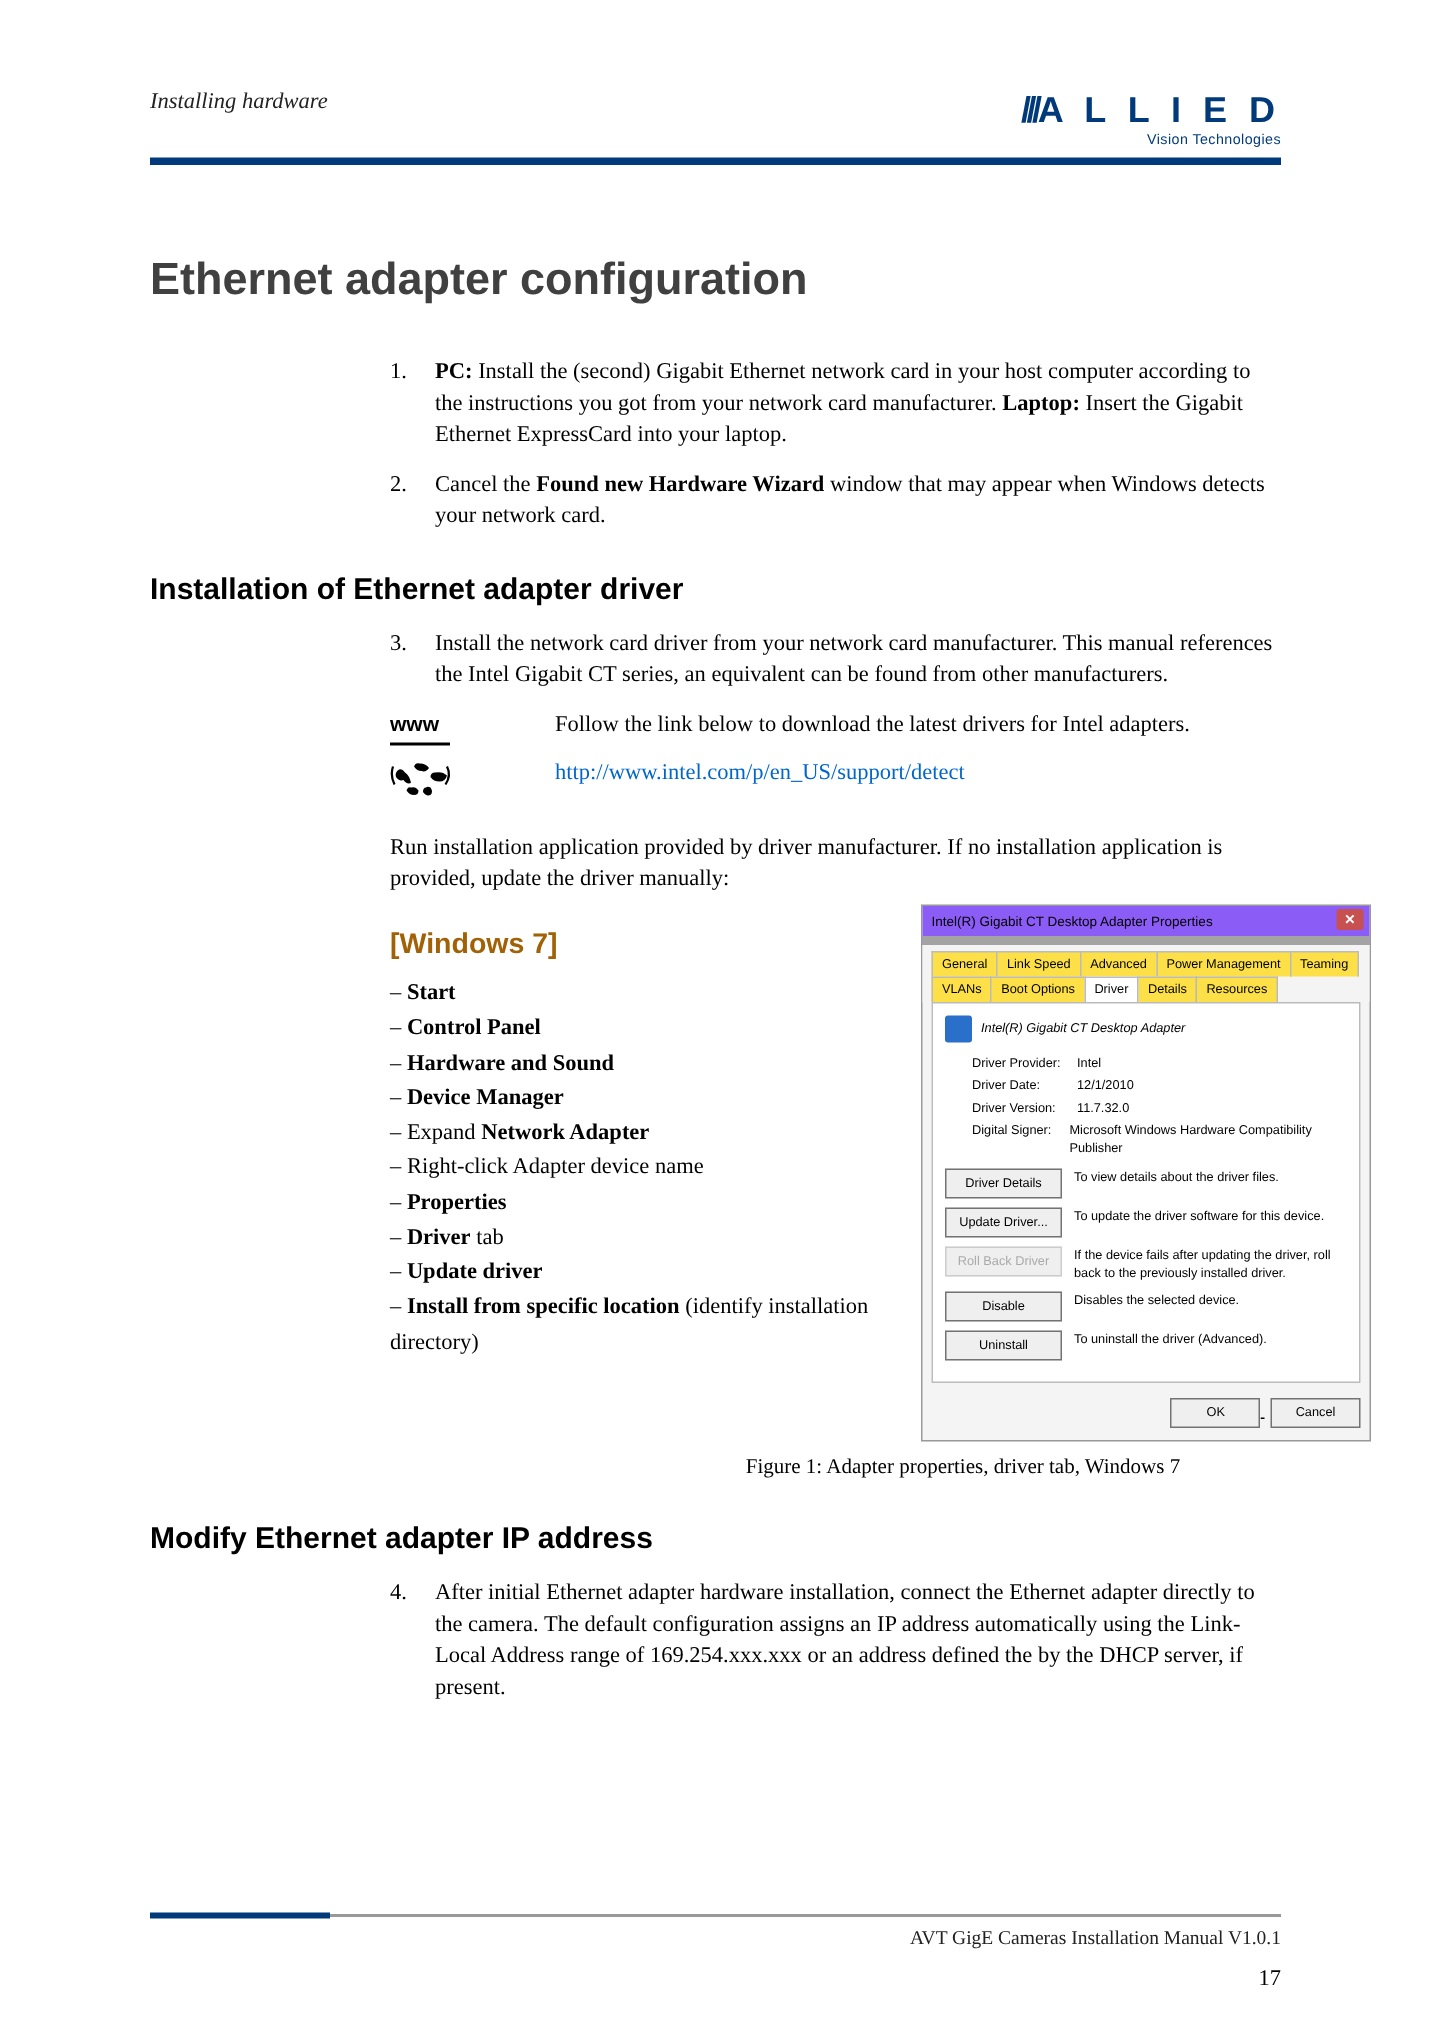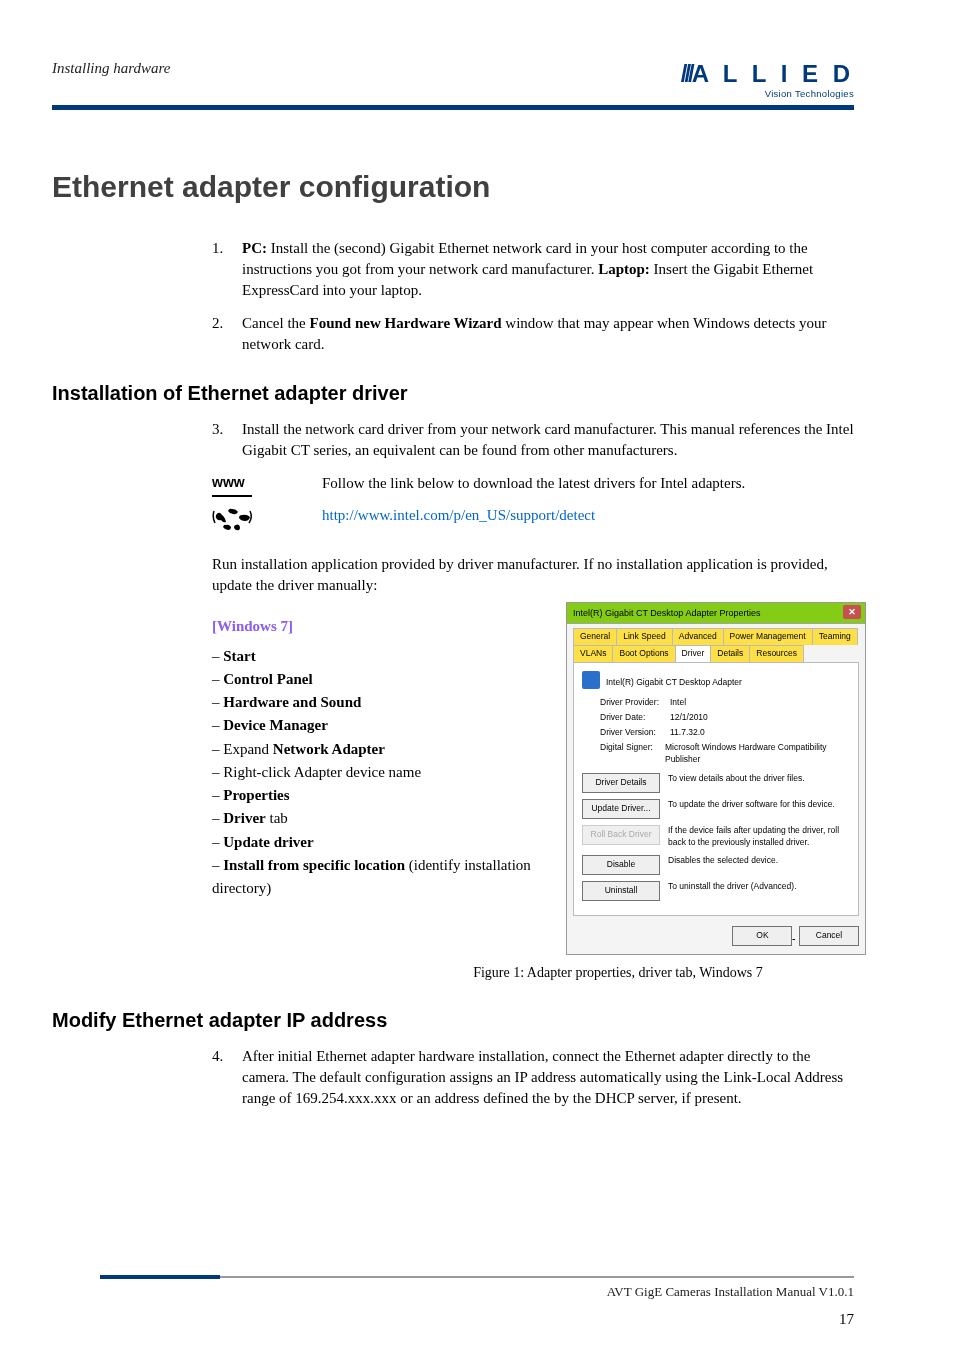--- a/index.html
+++ b/index.html
@@ -1,52 +1,52 @@
 <!DOCTYPE html>
 <html><head>
 <meta charset="utf-8">
 <style>
   * { box-sizing: border-box; margin: 0; padding: 0; }
   html, body { width: 954px; background: #fff; font-family: Georgia, 'Times New Roman', serif; color: #000; }
-  .page { width: 954px; height: 1350px; position: relative; padding: 60px 100px 50px 52px; }
+  .page { width: 954px; height: 1350px; position: relative; padding: 60px 100px 50px 100px; }
   .header { display: flex; justify-content: space-between; align-items: flex-start; margin-bottom: 6px; }
   .section-name { font-style: italic; font-size: 15px; color: #222; }
   .logo { text-align: right; }
   .logo-main { font-family: Arial, sans-serif; font-weight: 900; font-size: 24px; letter-spacing: 4px; color: #003a7a; line-height: 1; }
   .logo-sub { font-family: Arial, sans-serif; font-size: 9.5px; color: #003a7a; letter-spacing: 0.3px; }
   .logo-slash { color:#003a7a; font-weight:900; font-family:Arial,sans-serif; font-size:24px; letter-spacing:-3px; }
   .hr-top { height: 5px; background: #003a7a; margin-bottom: 60px; }
   h1.main { font-family: Arial, Helvetica, sans-serif; font-weight: 900; font-size: 30px; margin-bottom: 34px; color:#404040; }
   h2.sub { font-family: Arial, Helvetica, sans-serif; font-weight: 900; font-size: 20px; margin: 24px 0 12px 0; color:#000; }
-  h3.minor { font-family: Liberation Serif, serif; font-weight: 900; font-size: 15px; margin: 14px 0 8px 0; color:#8b5cf6;}
+  h3.minor { font-family: Liberation Sans, sans-serif; font-weight: 900; font-size: 19px; margin: 14px 0 8px 0; color:#a16207;}
   .body { font-size: 15px; line-height: 1.4; }
   ol.steps { list-style: none; margin-left: 160px; }
   ol.steps > li { display: flex; margin-bottom: 12px; }
   ol.steps > li .num { width: 30px; flex: 0 0 30px; }
   ol.steps > li .txt { flex: 1; }
   .indent-block { margin-left: 160px; }
   .www-row { display:flex; margin: 12px 0 12px 160px; }
   .www-left { width:110px; flex:0 0 110px; font-family: Arial, sans-serif; font-weight:bold; font-size:14px; }
   .www-left .hr-mini { border:none; border-top:2px solid #000; width:40px; margin:2px 0 6px 0; }
   .www-icon { font-size:34px; line-height:1; }
   .www-right { flex:1; font-size:15px; line-height:1.45; }
   .link { color:#0066cc; }
   .two-col { display:flex; gap:24px; margin-top:6px; }
   .col-left { flex:0 0 330px; margin-left:160px; }
   .col-right { flex:0 0 300px; }
   ul.dash { list-style:none; font-size:15px; line-height:1.55; }
   ul.dash li::before { content: "–  "; }
   .dialog { border:1px solid #999; width:300px; font-family: 'Segoe UI', Tahoma, sans-serif; font-size:9px; background:#f4f4f4; position:relative; }
-  .dialog-title { background:#84cc16; border-bottom:1px solid #a3a3a3; padding:4px 6px; font-size:9px; position:relative; }
+  .dialog-title { background:#8b5cf6; border-bottom:6px solid #a3a3a3; padding:4px 6px; font-size:9px; position:relative; }
   .dialog-close { position:absolute; right:4px; top:2px; width:18px; height:14px; background:#c75050; color:#fff; text-align:center; border-radius:2px; line-height:14px; font-size:9px; font-weight:bold; }
   .tabs { display:flex; flex-wrap:wrap; padding:4px 6px 0 6px; gap:0; font-size:8.5px; background:#f4f4f4; }
   .tab { border:1px solid #bbb; border-bottom:none; padding:2px 6px; background:#fde047; margin-right:-1px; }
   .tab.active { background:#fff; position:relative; z-index:2; }
   .dialog-body { background:#fff; margin:0 6px 6px 6px; border:1px solid #bbb; padding:8px; font-size:8.5px; }
-  .dvc-row { display:flex; align-items:flex-end; margin-bottom:8px; }
+  .dvc-row { display:flex; align-items:center; margin-bottom:8px;font-style:italic; }
   .dvc-icon { width:18px; height:18px; background:#2a6fc9; margin-right:6px; border-radius:2px; }
   .info-grid { margin-left:18px; }
   .info-grid .irow { display:flex; margin-bottom:3px; }
   .info-grid .ilab { width:70px; }
   .btn-row { display:flex; align-items:flex-start; margin:6px 0; }
   .dlg-btn { width:78px; border:1px solid #737373; background:#efefef; padding:3px 2px; text-align:center; font-size:8.5px; margin-right:8px; flex:0 0 78px; }
   .dlg-btn.disabled { color:#aaa; border-color:#ccc; }
   .btn-desc { flex:1; font-size:8.5px; }
   .dlg-footer { text-align:right; padding:4px 6px 8px 6px;text-decoration:underline; }
   .dlg-footer .dlg-btn { display:inline-block; width:60px; margin-left:4px; margin-right:0; }

